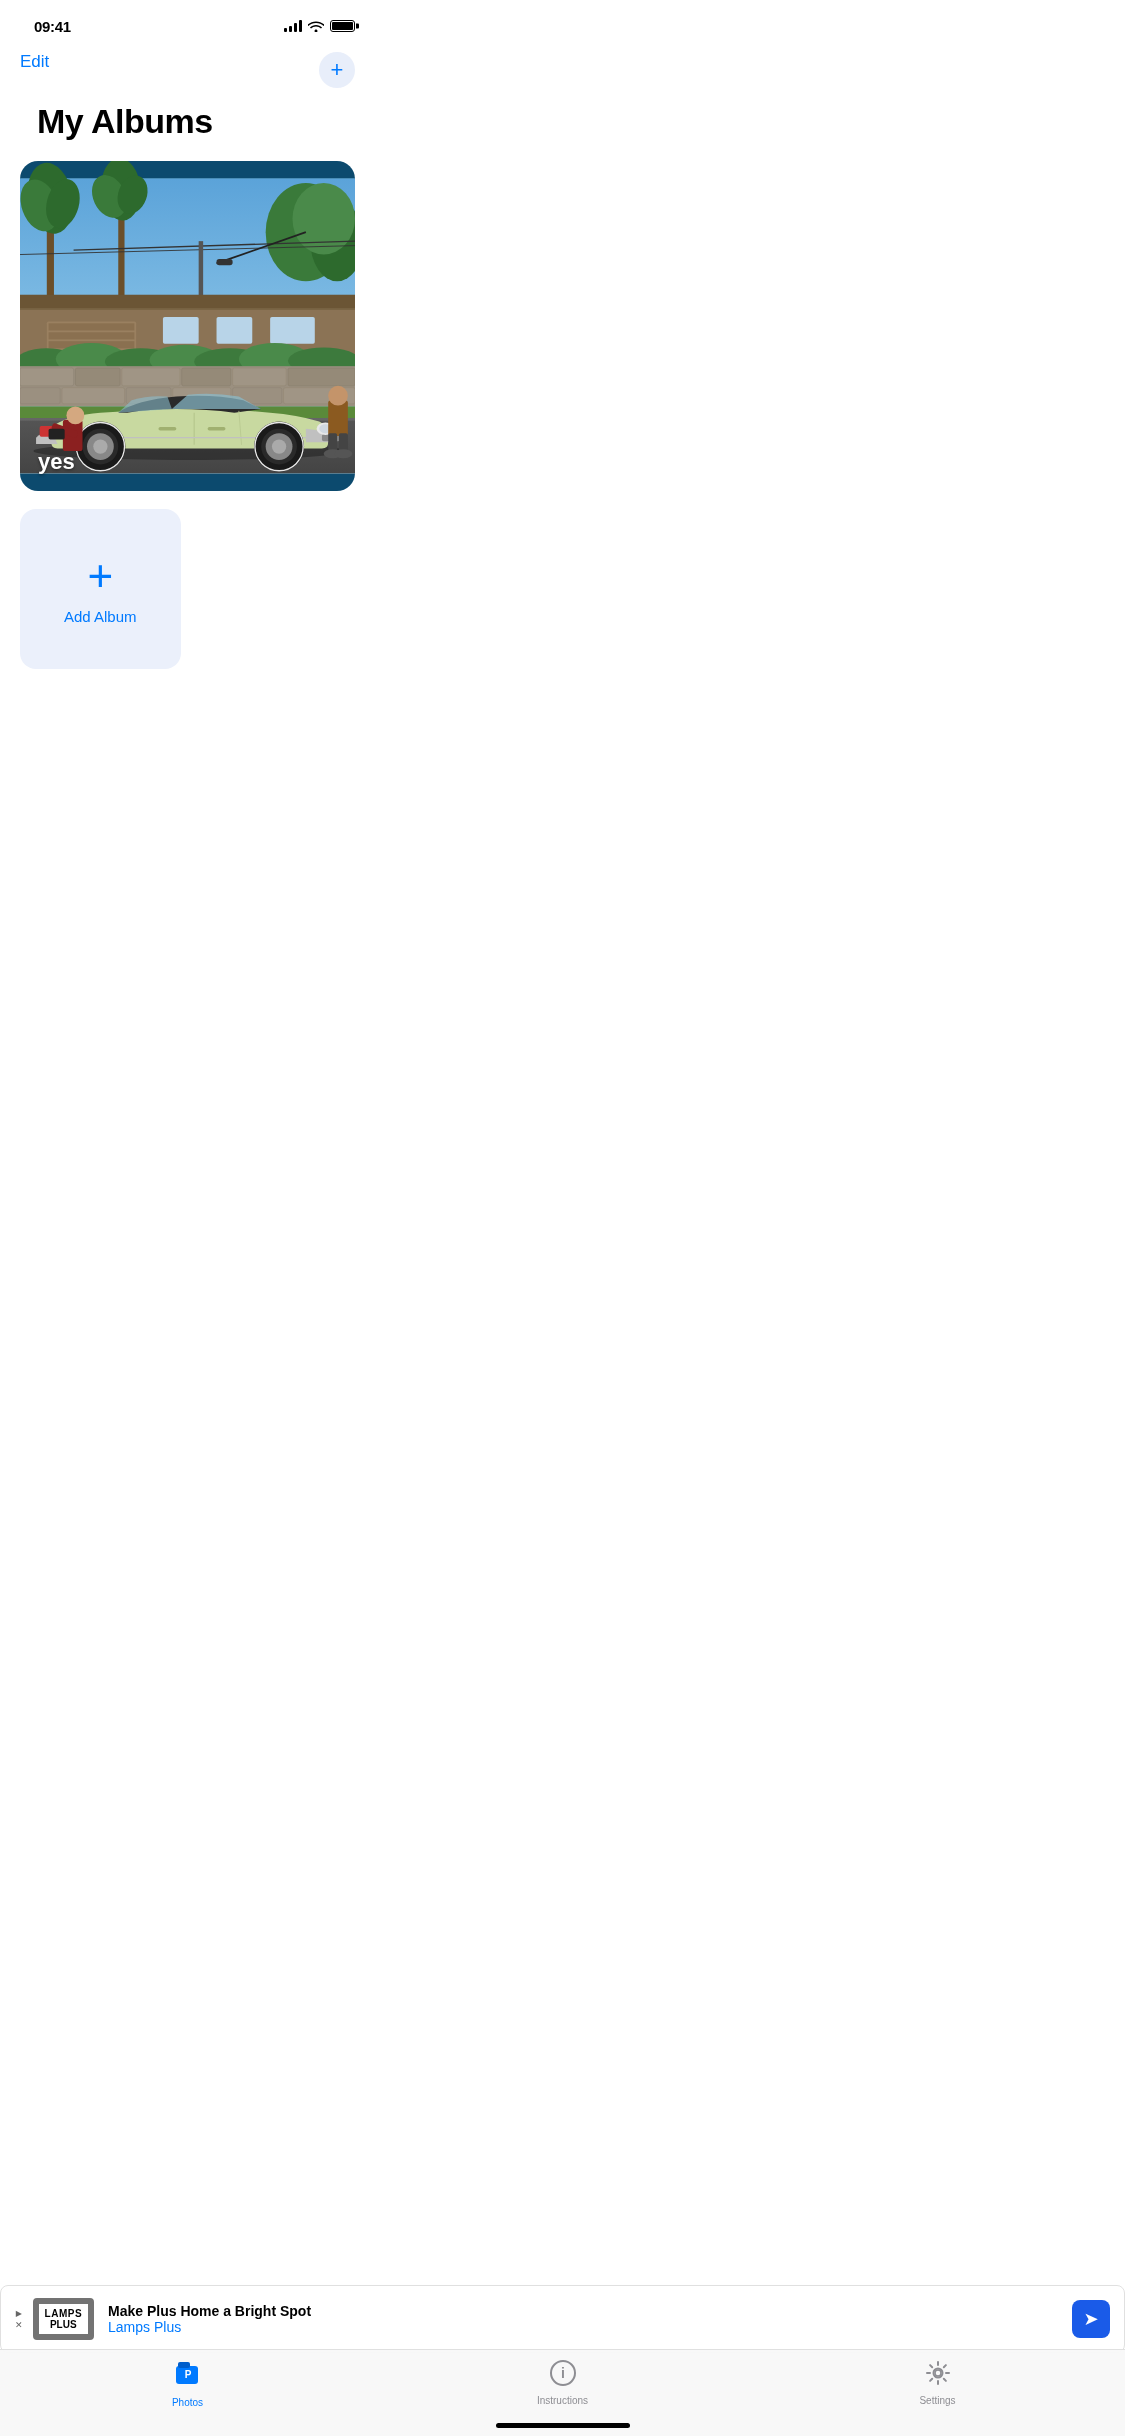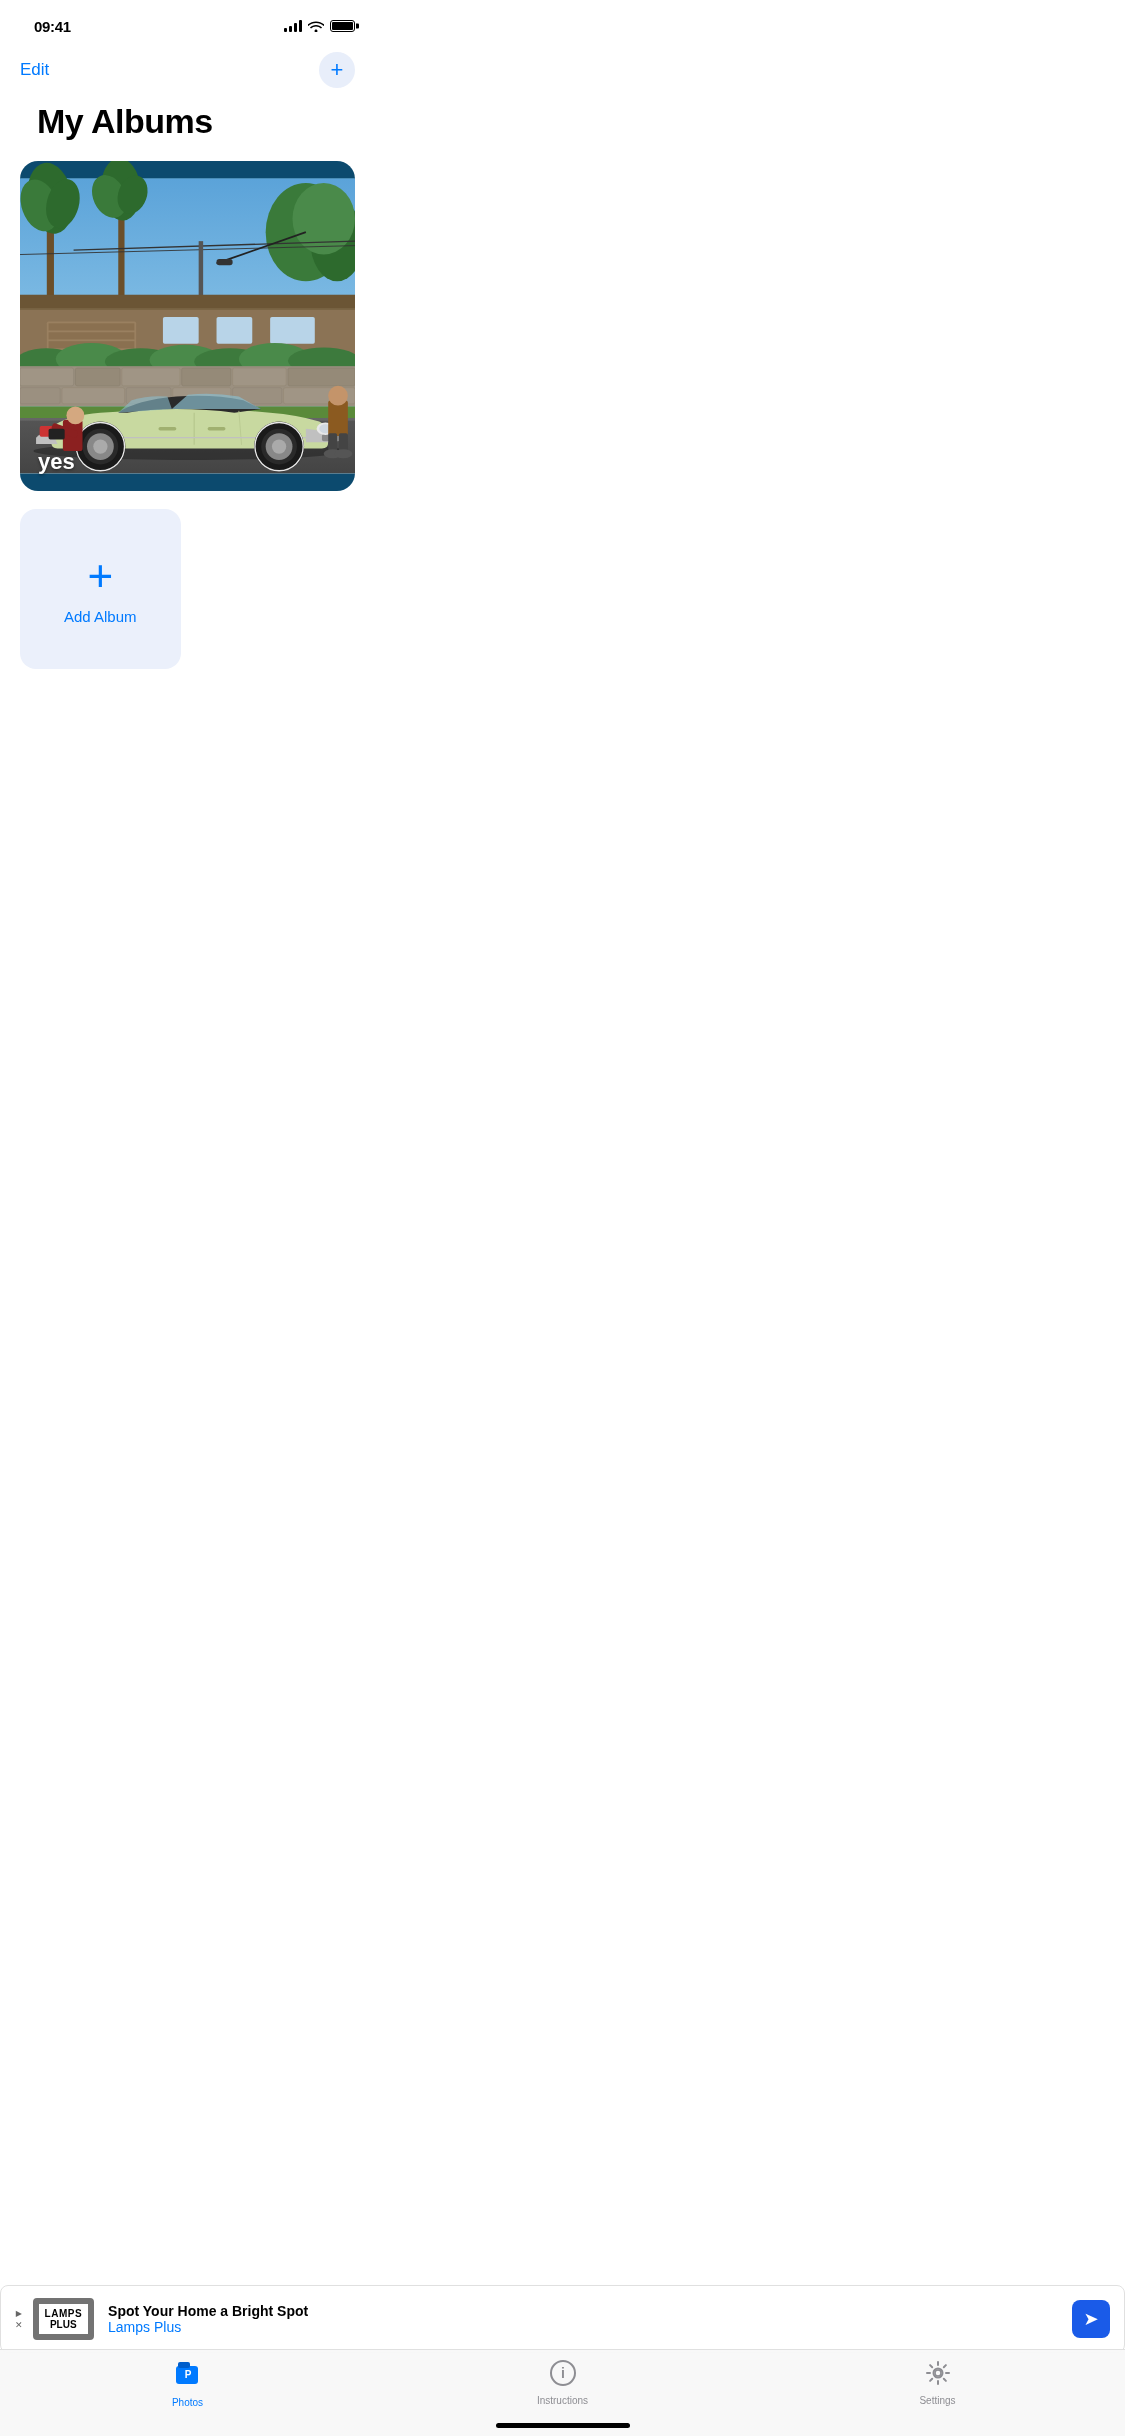--- a/index.html
+++ b/index.html
@@ -82,21 +82,21 @@
       width: 100%;
       height: 100%;
       background: #000;
       border-radius: 1px;
     }
 
     
     .nav-bar {
       display: flex;
       justify-content: space-between;
-      align-items: center;
+      align-items: flex-start;
       padding: 8px 20px 10px 20px;
     }
 
     .nav-edit {
       font-size: 17px;
       color: #007AFF;
       font-weight: 400;
       background: none;
       border: none;
       cursor: pointer;
@@ -509,21 +509,21 @@
   <div class="ad-left">
     <div class="ad-logo-container">
       <span style="font-size:8px;color:#666;">▶</span>
       <span style="font-size:9px;color:#666;">✕</span>
     </div>
     <div style="display:flex;flex-direction:column;align-items:center;background:#fff;padding:4px 6px;border:6px solid #737373;border-radius:4px;">
       <span style="font-size:10px;font-weight:900;color:#000;letter-spacing:0.5px;">LAMPS</span>
       <span style="font-size:10px;font-weight:900;color:#000;">PLUS</span>
     </div>
     <div class="ad-content">
-      <div class="ad-headline">Spot Your Home a Bright Spot</div>
+      <div class="ad-headline">Make Plus Home a Bright Spot</div>
       <div class="ad-subtext">Lamps Plus</div>
     </div>
   </div>
   <div class="ad-arrow-btn">
     <span>➤</span>
   </div>
 </div>
 
 <nav class="tab-bar">
   <div class="tab-item tab-active">

